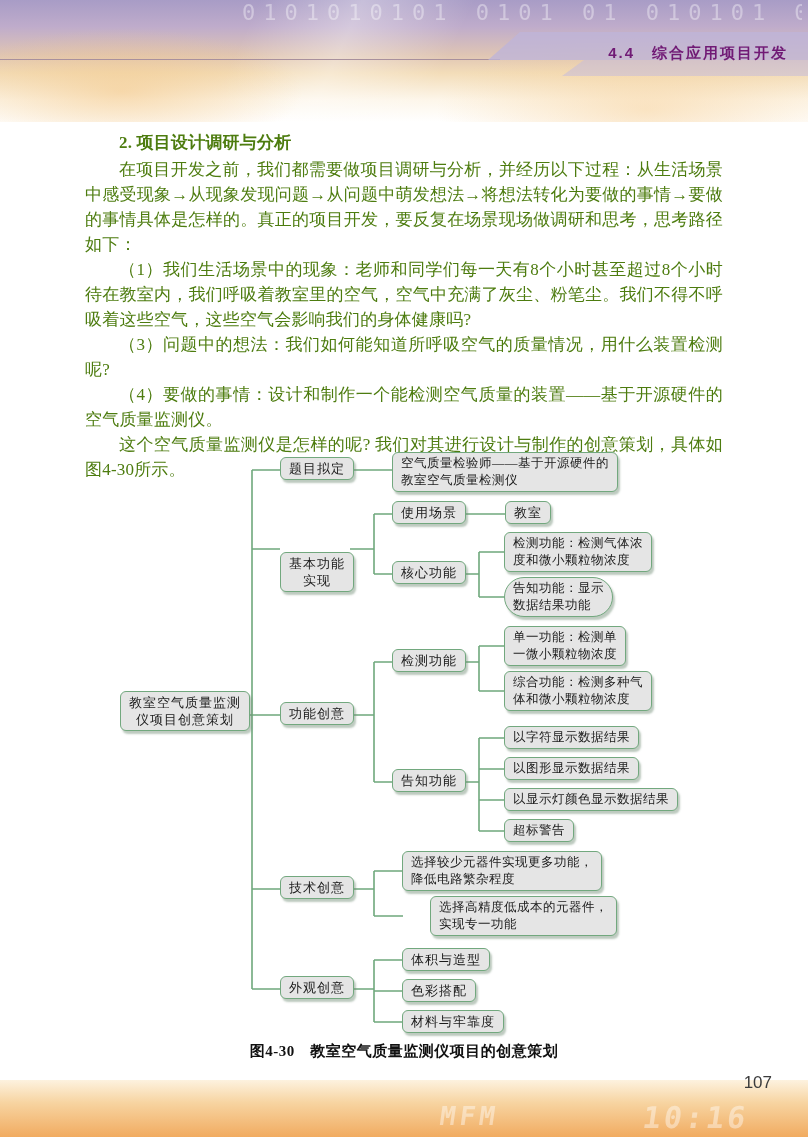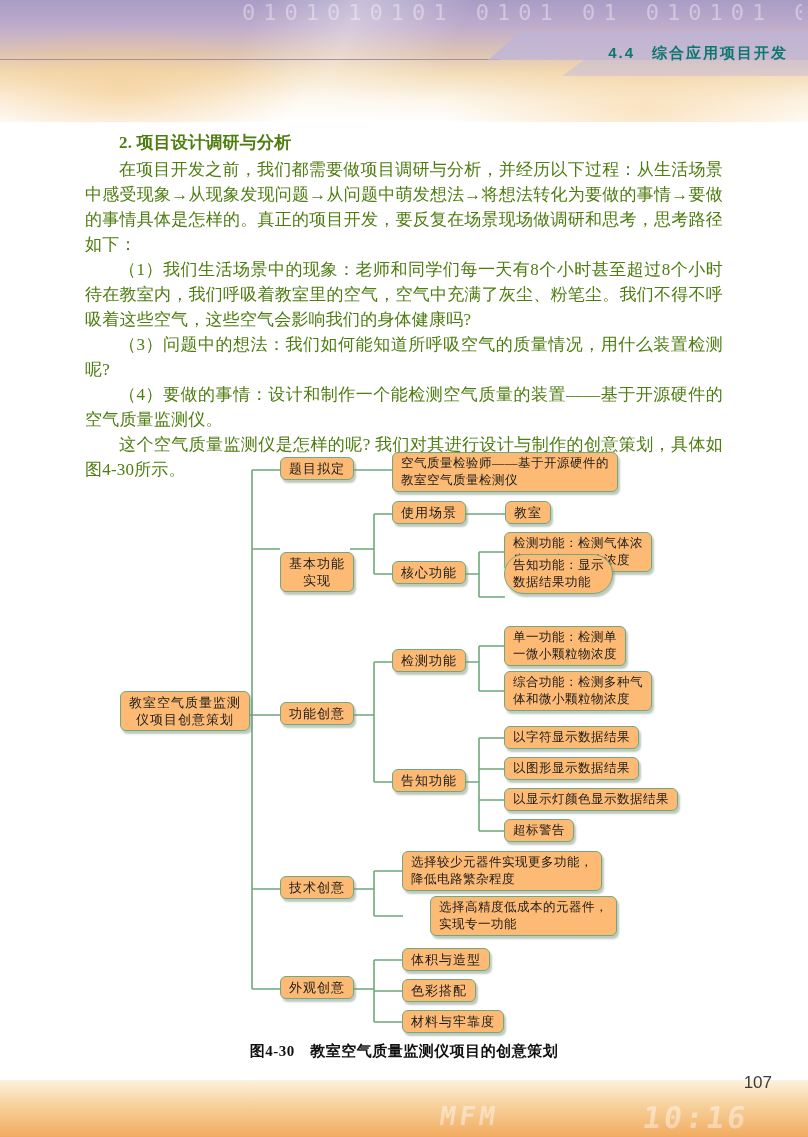--- a/index.html
+++ b/index.html
@@ -20,34 +20,34 @@
     color:rgba(255,255,255,.38);white-space:nowrap;overflow:hidden;}
   .header-rule{position:absolute;left:0;top:59px;width:500px;height:1px;background:#a8909d;}
   .banner-strip{position:absolute;left:488px;top:32px;width:320px;height:28px;
     background:rgba(190,180,216,.8);
     clip-path:polygon(32px 0,100% 0,100% 100%,0 100%);}
   .banner-strip2{position:absolute;left:562px;top:60px;width:246px;height:16px;
     background:rgba(197,187,220,.55);
     clip-path:polygon(22px 0,100% 0,100% 100%,0 100%);}
   .section-label{position:absolute;right:20px;top:44px;
     font-family:"Liberation Sans",sans-serif;font-weight:bold;
-    font-size:15px;letter-spacing:2px;color:#0f766e;}
+    font-size:15px;letter-spacing:2px;color:#701a75;}
 
   
   .bodytext{position:absolute;left:85px;top:130px;width:638px;
     font-size:17px;line-height:25px;letter-spacing:.2px;color:#4d7c0f;
     text-align:justify;}
   .bodytext h2{font-size:17px;margin:0 0 2px 0;text-indent:2em;font-weight:bold;}
   .bodytext p{margin:0;text-indent:2em;}
 
   
   .diagram{position:absolute;inset:0;pointer-events:none;}
   .connectors{position:absolute;left:0;top:0;}
   .connectors path{fill:none;stroke:#6fa87c;stroke-width:1.6px;}
-  .node{position:absolute;background:#fdba74;border:1.5px solid #72a87e;border-radius:6px;
+  .node{position:absolute;background:#e5e5e5;border:1.5px solid #72a87e;border-radius:6px;
     padding:2px 8px;font-size:13px;line-height:17px;color:#1b1b1b;
     white-space:pre-line;letter-spacing:1px;text-align:center;
     box-shadow:2px 3px 2px rgba(108,138,112,.45);
     font-family:"Liberation Serif",serif;}
   .node.leaf{text-align:left;font-size:12.5px;letter-spacing:.5px;}
 
   
   .figure-caption{position:absolute;left:0;top:1042px;width:808px;text-align:center;
     font-size:15px;font-weight:bold;color:#111;letter-spacing:.5px;}
   .footer-band{position:absolute;left:0;bottom:0;width:808px;height:57px;
@@ -113,21 +113,21 @@
     <div class="node leaf" style="left:392px;top:452px;">空气质量检验师——基于开源硬件的
 教室空气质量检测仪</div>
 
     <div class="node" style="left:280px;top:552px;">基本功能
 实现</div>
     <div class="node" style="left:392px;top:501px;">使用场景</div>
     <div class="node" style="left:505px;top:501px;">教室</div>
     <div class="node" style="left:392px;top:561px;">核心功能</div>
     <div class="node leaf" style="left:504px;top:532px;">检测功能：检测气体浓
 度和微小颗粒物浓度</div>
-    <div class="node leaf" style="left:504px;top:554px;border-radius:20px;">告知功能：显示
+    <div class="node leaf" style="left:504px;top:577px;border-radius:20px;">告知功能：显示
 数据结果功能</div>
 
     <div class="node" style="left:280px;top:702px;">功能创意</div>
     <div class="node" style="left:392px;top:649px;">检测功能</div>
     <div class="node leaf" style="left:504px;top:626px;">单一功能：检测单
 一微小颗粒物浓度</div>
     <div class="node leaf" style="left:504px;top:671px;">综合功能：检测多种气
 体和微小颗粒物浓度</div>
     <div class="node" style="left:392px;top:769px;text-align:center;">告知功能</div>
     <div class="node leaf" style="left:504px;top:726px;">以字符显示数据结果</div>

